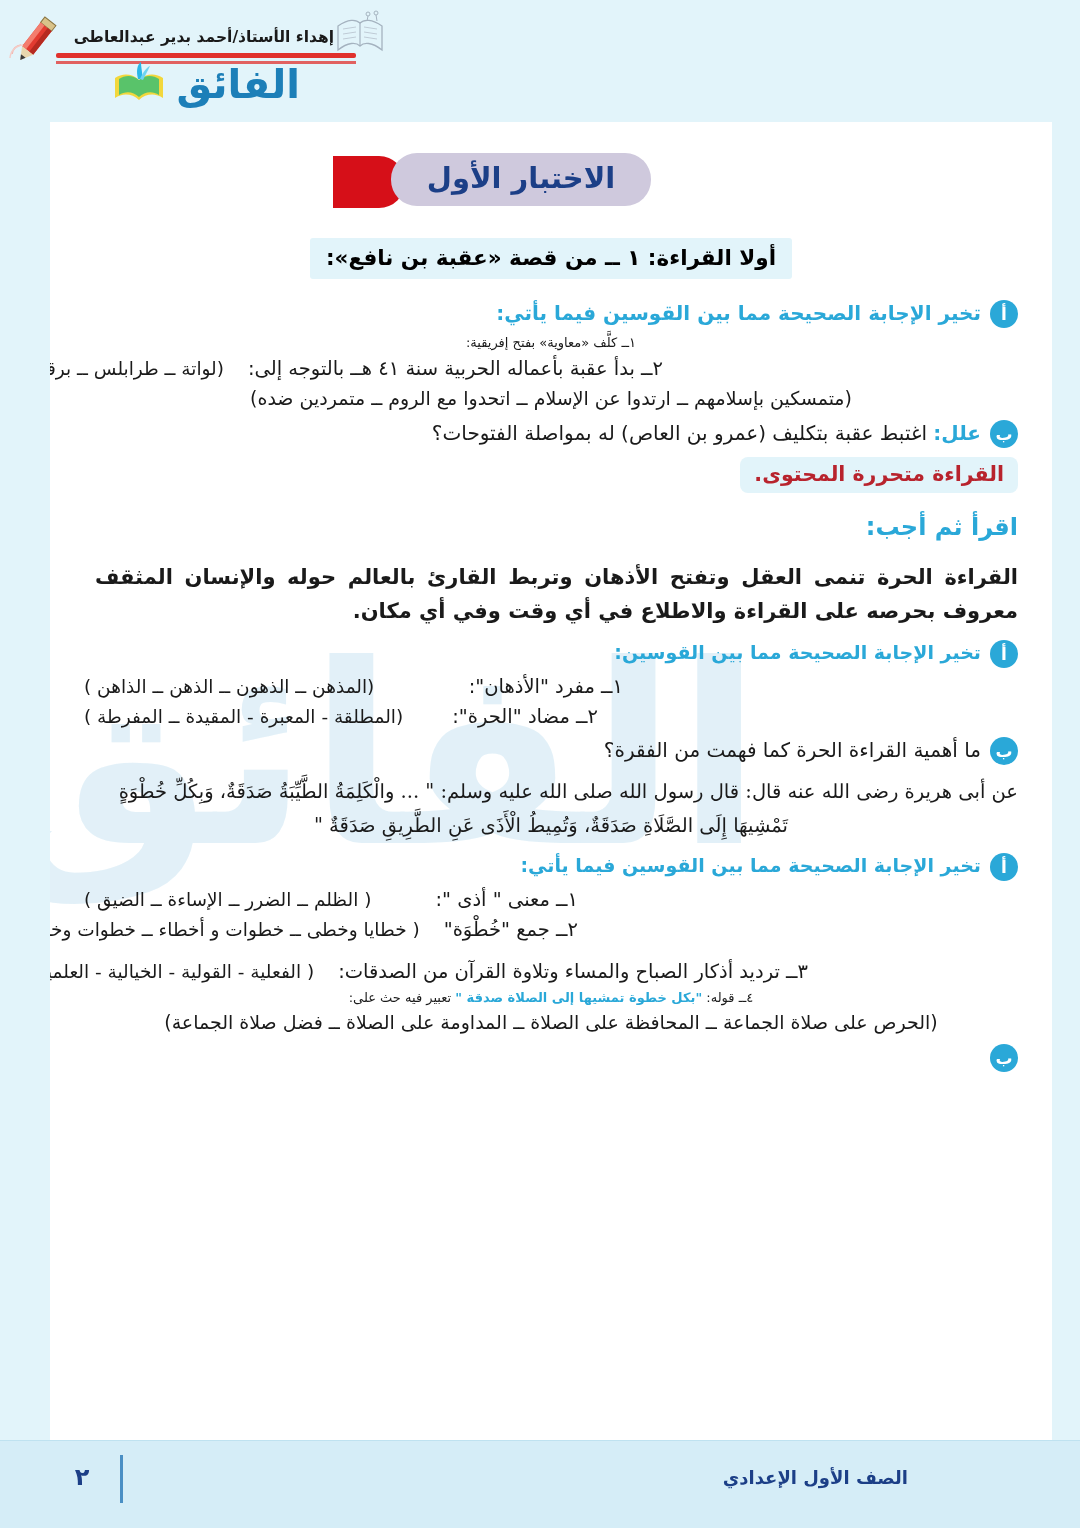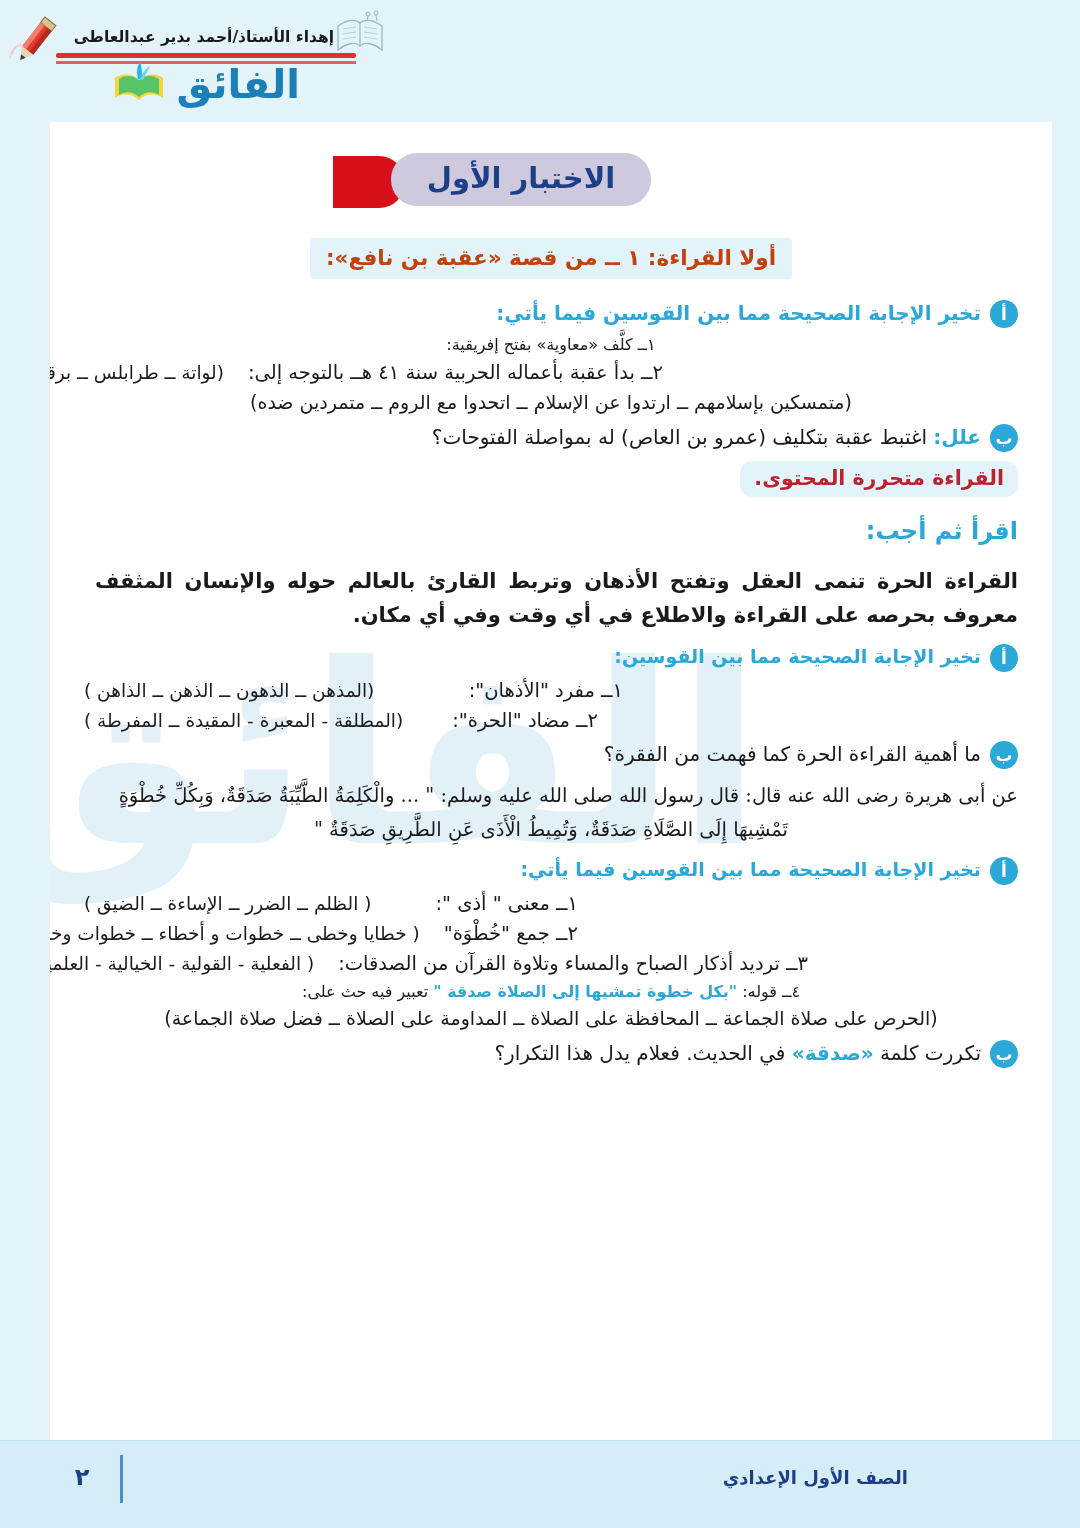--- a/index.html
+++ b/index.html
@@ -166,21 +166,21 @@
     font-size: 29px;
     font-weight: bold;
     border-radius: 26px;
     padding: 8px 36px 11px 36px;
     white-space: nowrap;
   }
 
   
   .sec-head {
     background: #e2f4fa;
-    color: #c2410c;
+    color: #000000;
     font-size: 21.5px;
     font-weight: bold;
     padding: 7px 16px 9px 16px;
     display: inline-block;
     border-radius: 3px;
     margin: 10px 0 12px 0;
     white-space: nowrap;
   }
   .sec-head-center { text-align: center; }
 
@@ -212,21 +212,21 @@
   }
   .q-text.teal { color: #2aa8d8; font-weight: bold; }
   .q-text.teal-sm { color: #2aa8d8; font-weight: bold; font-size: 19px; }
   .lbl-teal { color: #2aa8d8; font-weight: bold; }
   .blue-quote { color: #2aa8d8; font-weight: bold; }
 
   
   .stem {
     text-align: left;
     direction: rtl;
-    font-size: 16px;
+    font-size: 13px;
     color: #1a1a1a;
     margin: 6px 0;
     padding-left: 0;
   }
   .stem-center { text-align: center; }
 
   
   .stem-row {
     display: flex;
     direction: rtl;
@@ -235,21 +235,21 @@
     font-size: 19.5px;
     color: #1a1a1a;
     margin: 7px 0;
     gap: 24px;
   }
   .stem-q { white-space: nowrap; flex: 0 0 auto; }
   .stem-q.indent-a { margin-right: 355px; }
   .stem-q.indent-c { margin-right: 395px; }
   .stem-q.indent-d { margin-right: 420px; }
   .stem-q.indent-e { margin-right: 440px; }
-  .stem-q.indent-f { margin-right: 210px; }
+  .stem-q.indent-f { margin-right: 210px; margin-top: 12px; }
   .opts { white-space: nowrap; flex: 0 0 auto; font-size: 18.5px; }
 
   .opts-line {
     text-align: center;
     font-size: 19px;
     color: #1a1a1a;
     margin: 5px 0 9px 0;
     direction: rtl;
   }
   .opts-line.left { text-align: left; }
@@ -266,21 +266,21 @@
   }
 
   .note-strip {
     background: #e2f4fa;
     color: #b8232d;
     font-size: 20.5px;
     font-weight: bold;
     display: inline-block;
     padding: 5px 14px 7px 14px;
     margin: 2px 0 10px 0;
-    border-radius: 13px;
+    border-radius: 8px;
   }
 
   .subhead-teal {
     color: #2aa8d8;
     font-size: 24px;
     font-weight: bold;
     margin: 10px 0 20px 0;
     direction: rtl;
     text-align: right;
   }
@@ -505,25 +505,20 @@
       <div class="stem stem-center">
         <span>٤ــ</span>
         <span>قوله:</span>
         <span class="blue-quote">"بكل خطوة تمشيها إلى الصلاة صدقة "</span>
         <span>تعبير فيه حث على:</span>
       </div>
       <div class="opts-line">(الحرص على صلاة الجماعة ــ المحافظة على الصلاة ــ المداومة على الصلاة ــ فضل صلاة الجماعة)</div>
 
       <div class="q-line" style="justify-content:flex-start;">
         <div class="bullet">ب</div>
-        <div class="q-text">
-          <span>تكررت كلمة</span>
-          <span class="blue-quote">«صدقة»</span>
-          <span>في الحديث. فعلام يدل هذا التكرار؟</span>
-        </div>
       </div>
 
     </div>
   </div>
 
   <div class="footer">
     <div class="footer-grade">الصف الأول الإعدادي</div>
     <div class="footer-divider"></div>
     <div class="footer-page">٢</div>
   </div>

